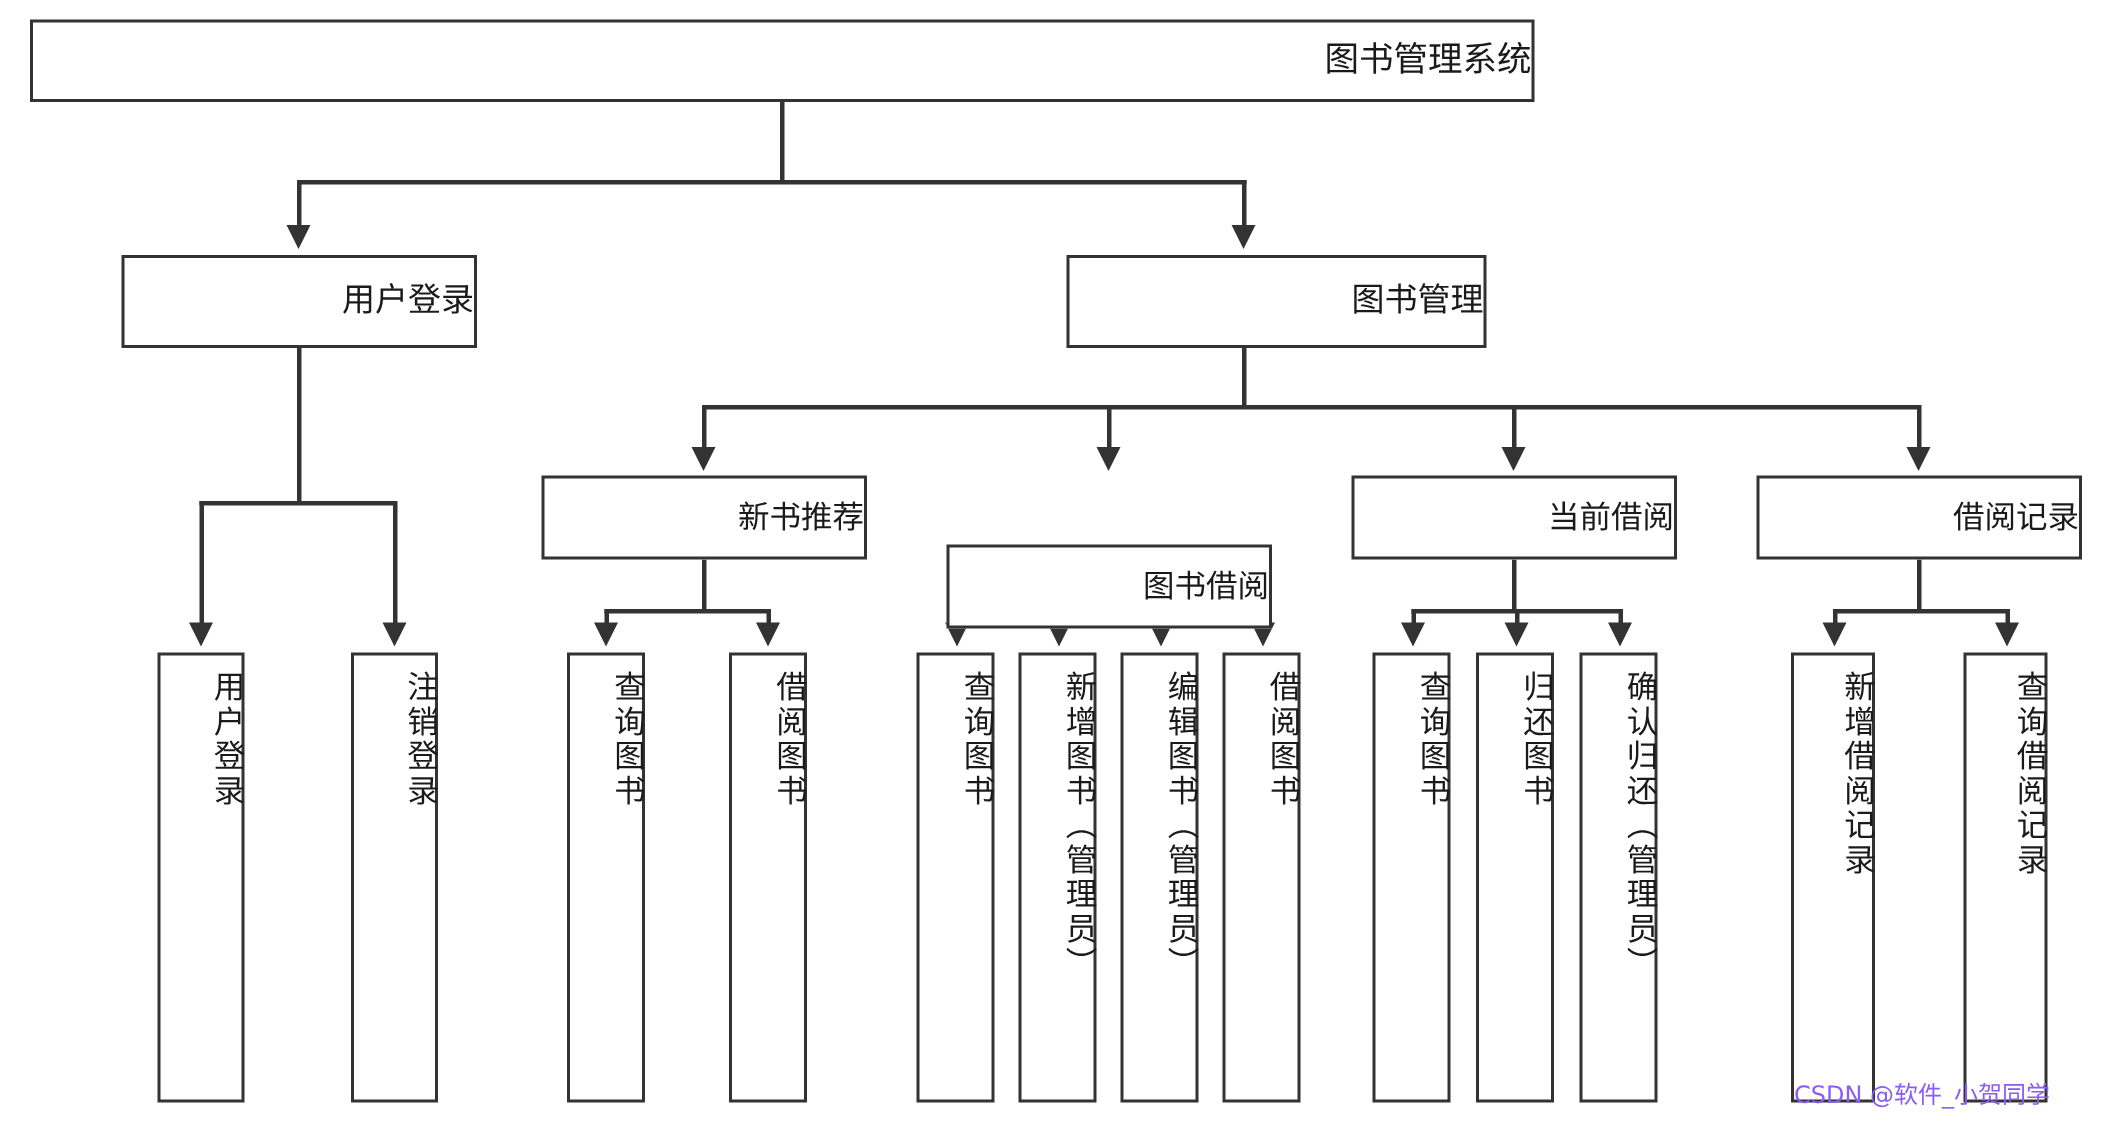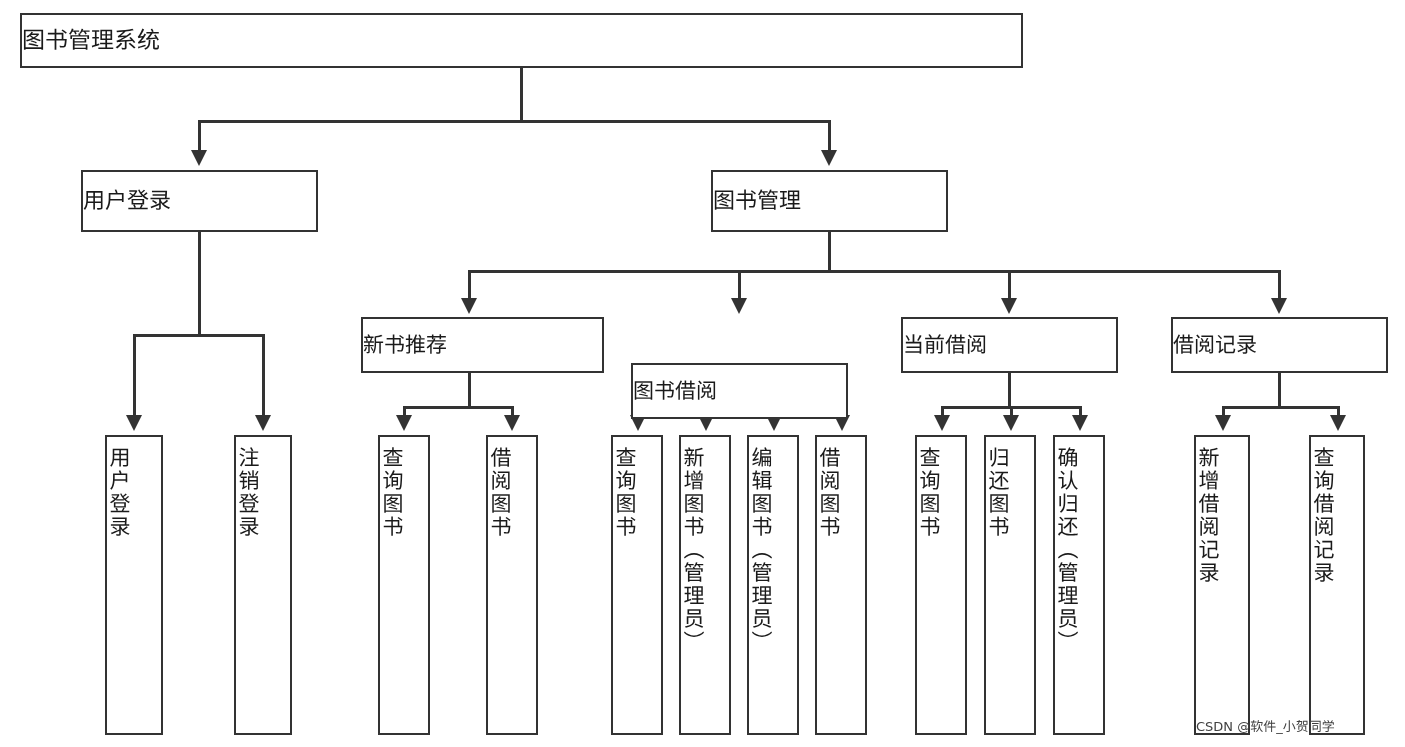--- a/index.html
+++ b/index.html
@@ -19,21 +19,21 @@
     overflow: hidden;
   }
   
   .node {
     position: absolute;
     box-sizing: border-box;
     background: #ffffff;
     border: 2.5px solid #333333;
     display: flex;
     align-items: center;
-    justify-content: flex-start;
+    justify-content: flex-end;
     color: #1a1a1a;
     z-index: 3;
   }
   .node-label {
     display: block;
     text-align: center;
     line-height: 1.18;
     white-space: nowrap;
   }
   .node.root   { font-size: 23px; }
@@ -69,22 +69,22 @@
     height: 0;
     border-left: 8px solid transparent;
     border-right: 8px solid transparent;
     border-top: 16px solid #333333;
     z-index: 2;
   }
 
   
   #watermark {
     position: absolute;
-    font-size: 13px;
-    color: #404040;
+    font-size: 16px;
+    color: #8b5cf6;
     white-space: nowrap;
     z-index: 5;
     font-family: "DejaVu Sans", "Liberation Sans", sans-serif;
   }
 </style>
 </head>
 <body>
 
 <div id="canvas">
 
@@ -97,21 +97,21 @@
   <div class="edge h" style="left:199px; top:120px; width:632px;"></div>
   <div class="edge v" style="left:198px; top:120px; height:32px;"></div>
   <div class="arrow" style="left:191px; top:150px;"></div>
   <div class="edge v" style="left:828px; top:120px; height:32px;"></div>
   <div class="arrow" style="left:821px; top:150px;"></div>
 
   <div class="node lvl2" style="left:81px; top:170px; width:237px; height:62px;">
     <span class="node-label">用户登录</span>
   </div>
 
-  <div class="node lvl2" style="left:711px; top:170px; width:237px; height:62px;">
+  <div class="node lvl2" style="left:711px; top:170px; width:280px; height:62px;">
     <span class="node-label">图书管理</span>
   </div>
 
   <div class="edge v" style="left:198px; top:232px; height:104px;"></div>
   <div class="edge h" style="left:133px; top:334px; width:131px;"></div>
   <div class="edge v" style="left:133px; top:334px; height:83px;"></div>
   <div class="arrow" style="left:126px; top:415px;"></div>
   <div class="edge v" style="left:262px; top:334px; height:83px;"></div>
   <div class="arrow" style="left:255px; top:415px;"></div>
 
@@ -119,21 +119,21 @@
   <div class="edge h" style="left:468px; top:270px; width:812px;"></div>
   <div class="edge v" style="left:468px; top:270px; height:30px;"></div>
   <div class="arrow" style="left:461px; top:298px;"></div>
   <div class="edge v" style="left:738px; top:270px; height:30px;"></div>
   <div class="arrow" style="left:731px; top:298px;"></div>
   <div class="edge v" style="left:1008px; top:270px; height:30px;"></div>
   <div class="arrow" style="left:1001px; top:298px;"></div>
   <div class="edge v" style="left:1278px; top:270px; height:30px;"></div>
   <div class="arrow" style="left:1271px; top:298px;"></div>
 
-  <div class="node lvl3" style="left:361px; top:317px; width:243px; height:56px;">
+  <div class="node lvl3" style="left:361px; top:317px; width:217px; height:56px;">
     <span class="node-label">新书推荐</span>
   </div>
   <div class="node lvl3" style="left:631px; top:317px; width:217px; height:56px;margin-top:46px;">
     <span class="node-label">图书借阅</span>
   </div>
   <div class="node lvl3" style="left:1171px; top:317px; width:217px; height:56px;">
     <span class="node-label">借阅记录</span>
   </div>
   <div class="node lvl3" style="left:901px; top:317px; width:217px; height:56px;">
     <span class="node-label">当前借阅</span>

